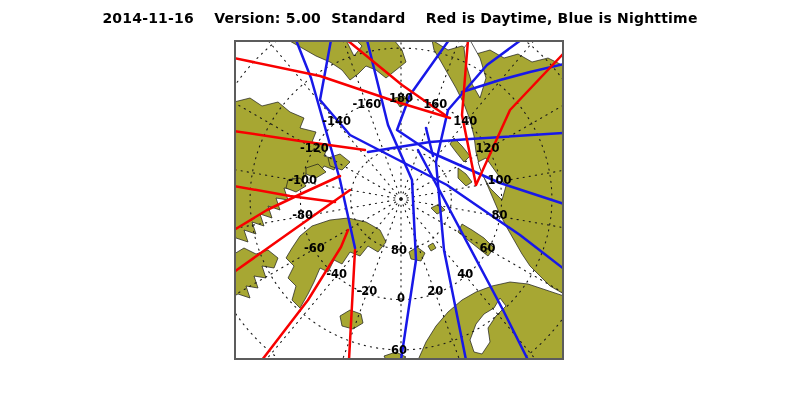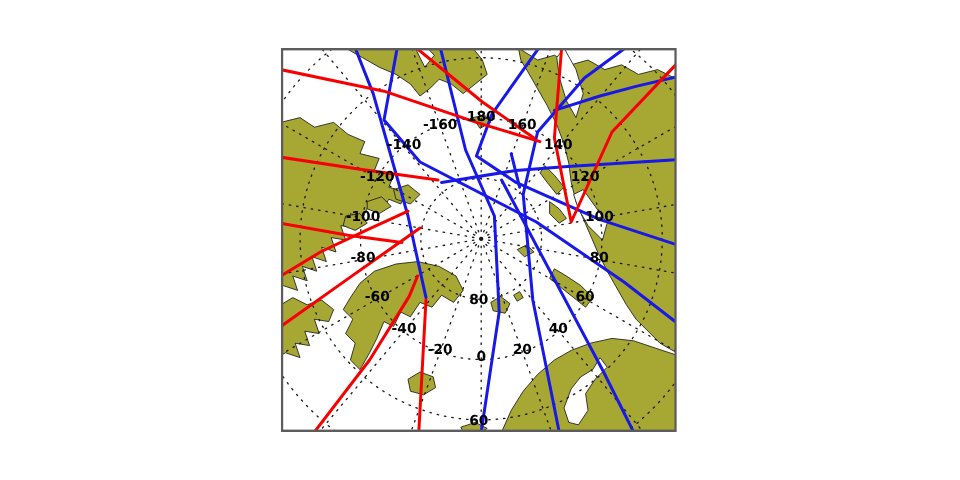--- a/index.html
+++ b/index.html
@@ -9,20 +9,21 @@
               font-size:14px;font-weight:bold;color:#000;white-space:pre;letter-spacing:0.2px;}
   #map-frame{position:absolute;left:234px;top:40px;width:330px;height:320px;}
   svg{display:block;}
   text.grid-label{font-family:"DejaVu Sans","Liberation Sans",sans-serif;
                   font-size:11.5px;font-weight:bold;fill:#000;}
 </style>
 </head>
 <body>
 
 <div id="stage">
+  <div id="plot-title">2014-11-16    Version: 5.00  Standard    Red is Daytime, Blue is Nighttime</div>
   <div id="map-frame">
       <svg width="330" height="320" viewBox="0 0 330 320">
         <defs>
           <clipPath id="mapclip">
             <rect x="1" y="1" width="328" height="318"></rect>
           </clipPath>
         </defs>
         <rect x="0" y="0" width="330" height="320" fill="#ffffff"></rect>
         <g clip-path="url(#mapclip)">
           <polygon points="0,62 16,58 28,66 44,62 56,72 70,78 66,88 82,92 78,102 94,106 90,116 104,120 100,130 90,126 84,136 74,130 68,142 58,138 62,150 50,148 54,160 42,158 46,170 34,166 38,178 26,174 30,186 18,182 22,194 10,190 14,202 2,198 0,200" fill="#a7a733" stroke="#1a1a1a" stroke-width="0.7" stroke-linejoin="round"></polygon>

